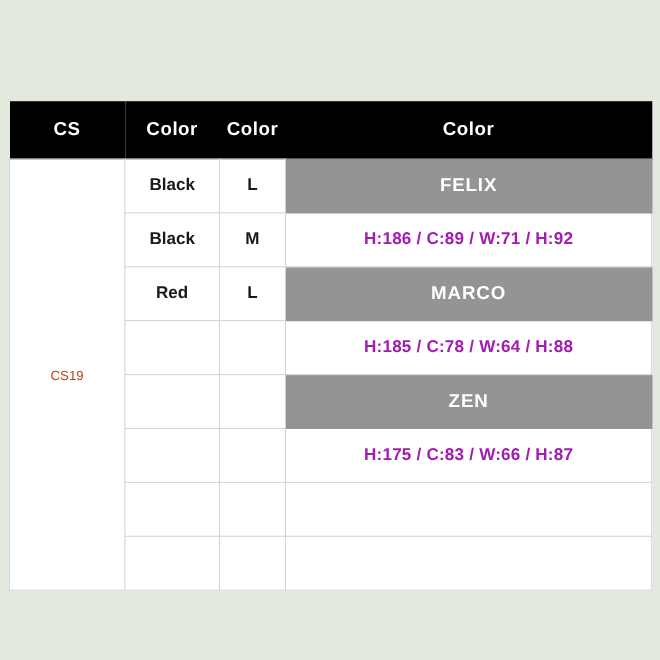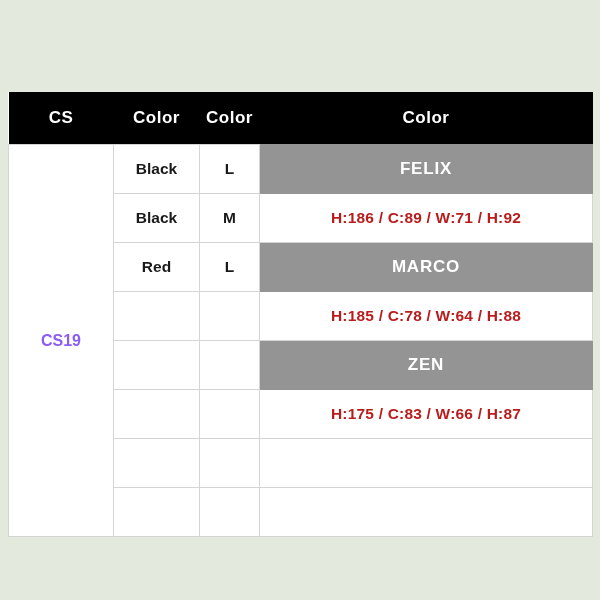--- a/index.html
+++ b/index.html
@@ -52,41 +52,40 @@
     height: 49px;
     text-align: center;
     vertical-align: middle;
     font-size: 15.5px;
     color: #1a1a1a;
     background: #ffffff;
     padding: 6px 6px;
     box-sizing: border-box;
   }
   table.spec tbody td.cs-cell {
-    font-size: 16px;
-    color: #8b5cf6;
+    font-size: 12px;
+    color: #c2410c;
     background: #ffffff;
-    font-weight: bold;
   }
   table.spec tbody td.name-row {
     background: #949494;
     color: #ffffff;
     font-weight: bold;
     font-size: 17px;
     letter-spacing: 0.8px;
     border-left-color: #949494;
     border-right-color: #949494;
     border-top-color: #949494;
     border-bottom-color: #949494;
     margin-left: 38px;
   }
   table.spec tbody td.dims-row {
     font-weight: bold;
     font-size: 15.5px;
-    color: #b91c1c;
+    color: #a21caf;
     letter-spacing: 0.2px;
   }
   table.spec tbody td.attr {
     font-weight: bold;
     font-size: 15.5px;
   }
   table.spec tbody td.empty {
     color: transparent;
   }
 </style>

